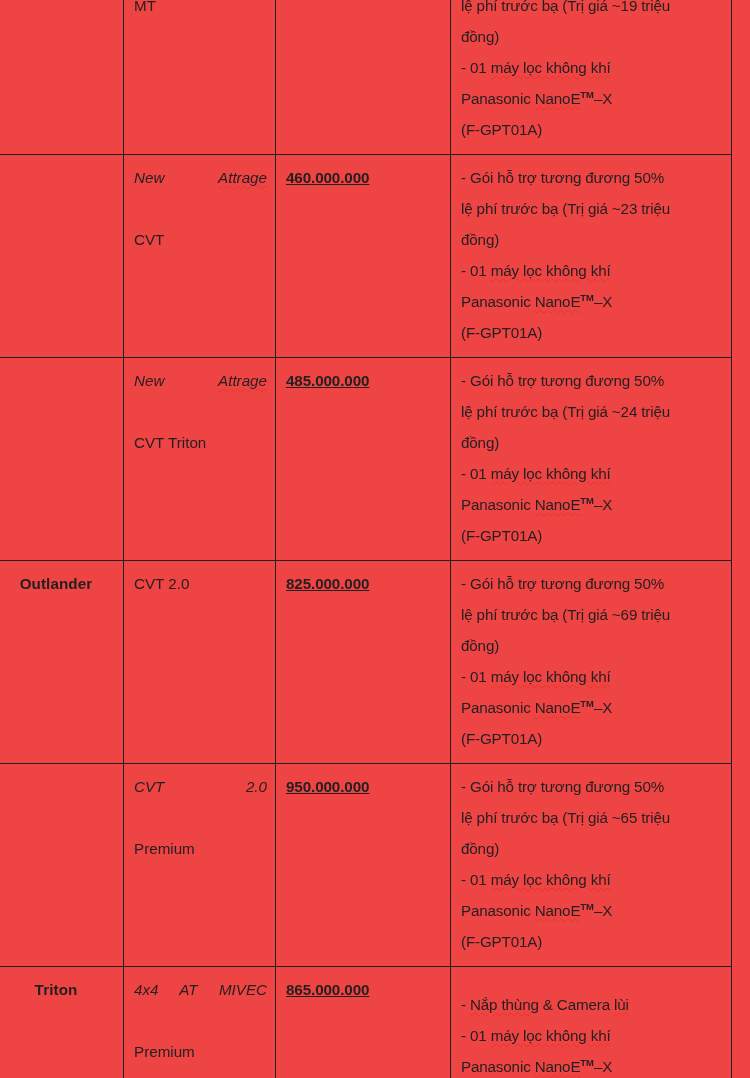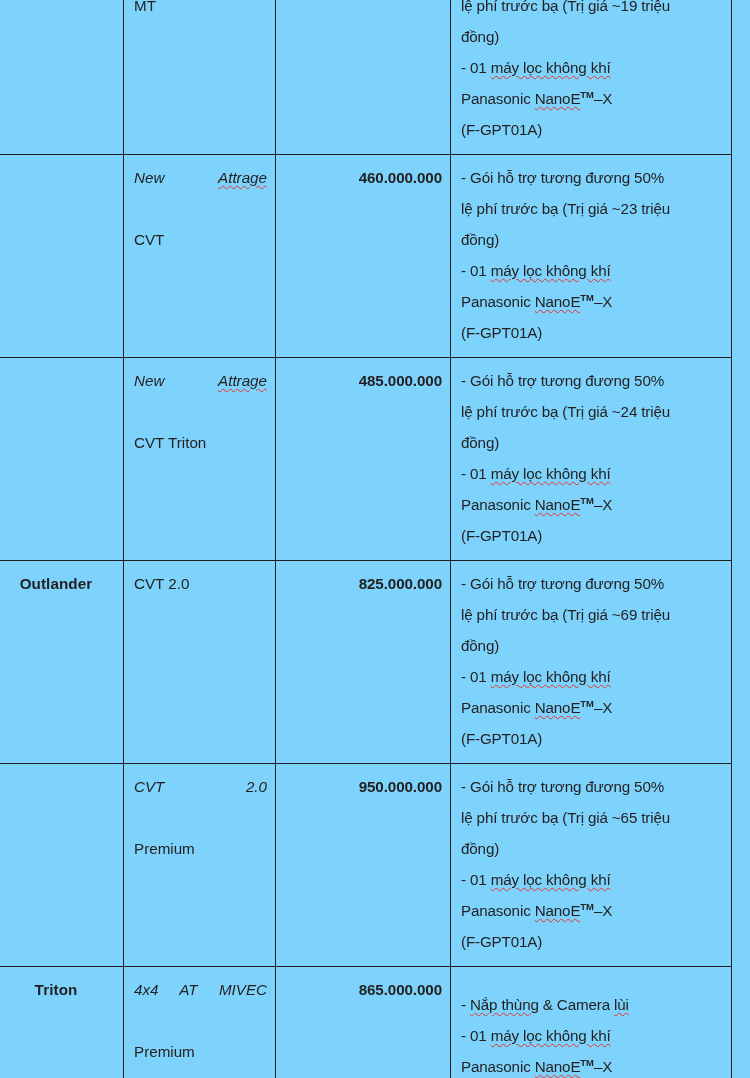--- a/index.html
+++ b/index.html
@@ -11,21 +11,21 @@
     width: 750px;
     height: 1078px;
     font-family: "Liberation Sans", sans-serif;
     color: #231f20;
     overflow: hidden;
   }
   .page {
     position: relative;
     width: 750px;
     height: 1078px;
-    background: #7dd3fc;
+    background: #ef4444;
   }
 
   
   table.price-table {
     position: absolute;
     left: -14px;          
     top: -18px;           
     width: 745px;
     border-collapse: collapse;
     table-layout: fixed;
@@ -56,23 +56,24 @@
     display: block;
     text-align: justify;
     font-style: italic;
   }
   td.version .justified::after {
     content: "";
     display: inline-block;
     width: 100%;
   }
   td.price {
-    text-align: right;
+    text-align: left;
     font-weight: bold;
     letter-spacing: -.1px;
+    text-decoration: underline;
   }
   td.promo {
     letter-spacing: -.15px;
   }
   td.promo .line { display: block; white-space: nowrap; }
 
   
   .sq {
     text-decoration: underline;
     text-decoration-style: wavy;

